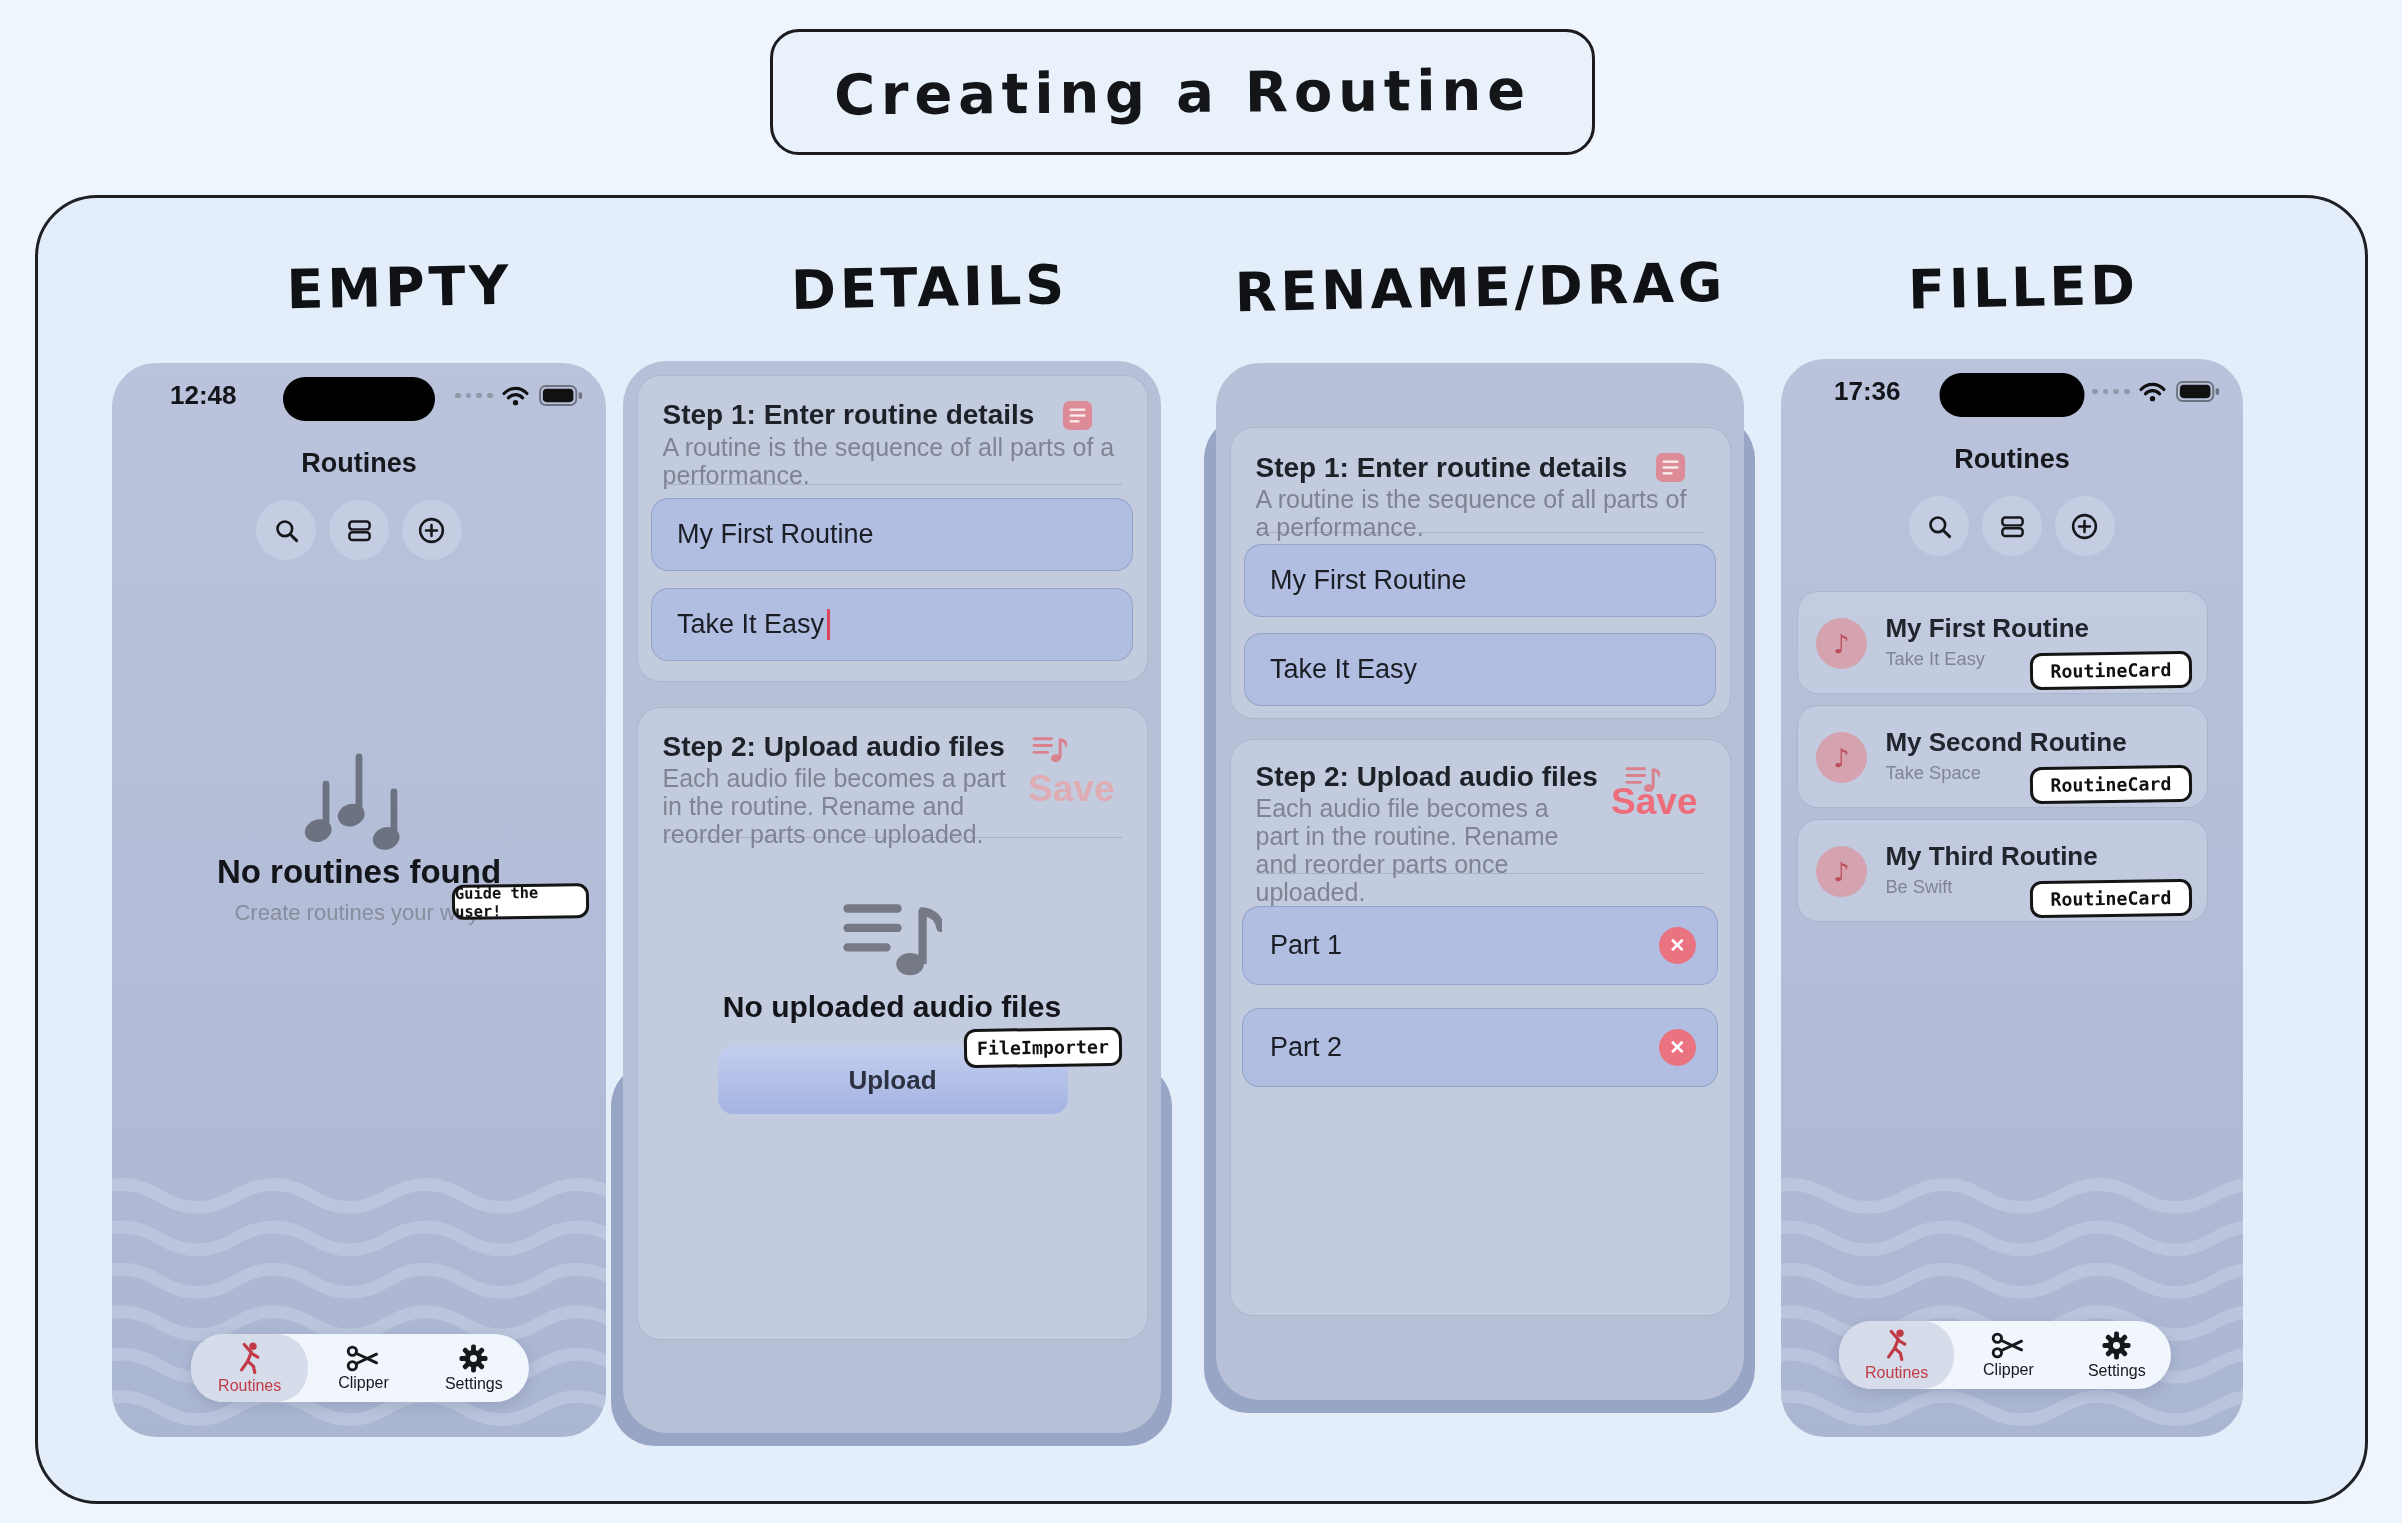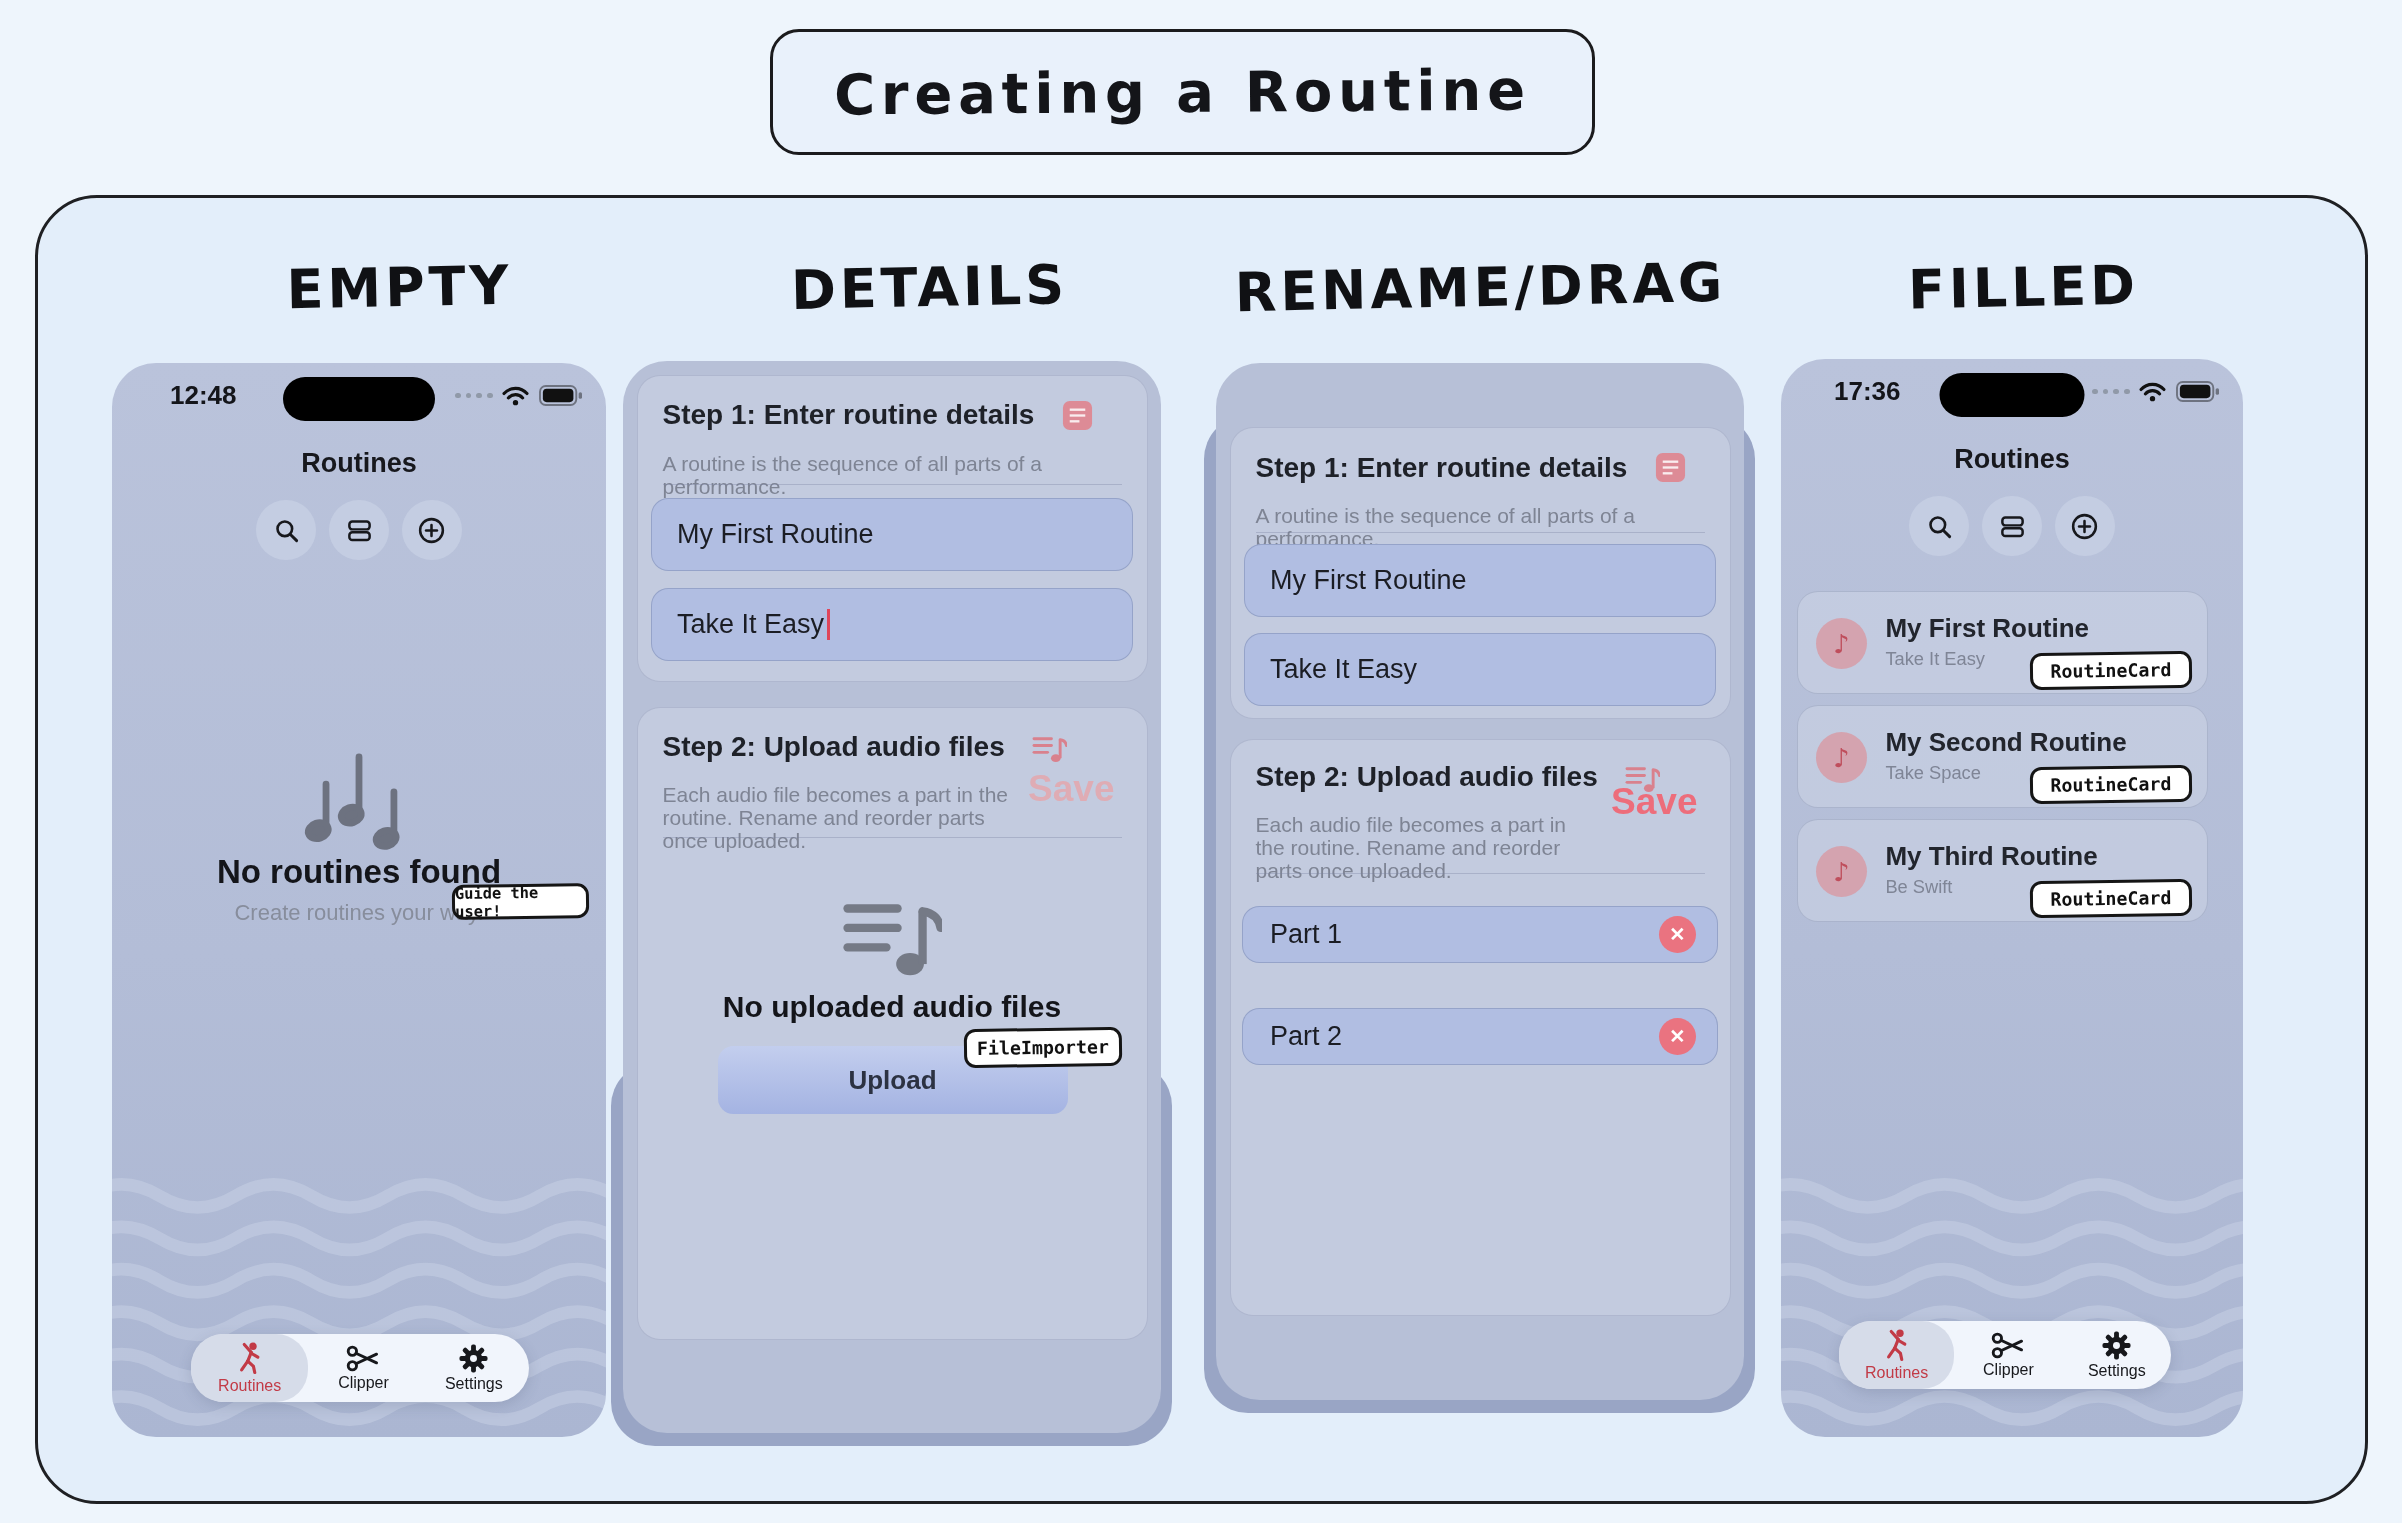--- a/index.html
+++ b/index.html
@@ -67,33 +67,33 @@
   .tab.selected .tab-label { color:#c23a46; }
 
   
   .waves { position:absolute; left:0; bottom:0; width:100%; height:270px; z-index:1; }
 
   
   .step-card { position:absolute; background:rgba(224,230,242,0.30);
     border:1.9px solid rgba(140,150,180,0.38); border-radius:23px; }
   .step-head { position:absolute; left:25px; top:23px; right:25px; }
   .step-title { font-size:28px; font-weight:bold; color:#1e2128; display:flex; align-items:center; gap:27px; }
-  .step-sub { margin-top:20px; font-size:21px; color:#7e8494; line-height:23px; }
+  .step-sub { margin-top:1px; font-size:25px; color:#7e8494; line-height:28px; }
   .step-divider { position:absolute; left:25px; right:25px; border-top:1.9px solid rgba(120,130,160,0.35); }
   .save-btn { position:absolute; right:32px; font-size:37px; font-weight:bold; background:none; border:none;
     font-family:Liberation Sans, sans-serif; }
   .save-disabled { color:#dfacb4; }
   .save-enabled { color:#ed6d7b; }
 
   .field { position:absolute; left:13.5px; right:13.5px; height:73px; border-radius:17.4px;
     background:#b1bee2; border:1.9px solid rgba(115,130,170,0.45);
     display:flex; align-items:center; padding-left:25px; font-size:27px; color:#1b1d24; }
   .cursor { display:inline-block; width:2.9px; height:31px; background:#e0455a; margin-left:2.9px; vertical-align:middle; }
 
-  .part-row { position:absolute; left:11.6px; right:11.6px; height:57px; border-radius:17.4px;
+  .part-row { position:absolute; left:11.6px; right:11.6px; height:79px; border-radius:17.4px;
     background:#b1bee2; border:1.9px solid rgba(115,130,170,0.45);
     display:flex; align-items:center; justify-content:space-between; padding:0 21px 0 27px;
     font-size:27px; color:#1b1d24; }
   .x-btn { width:37px; height:37px; border-radius:50%; background:#ea7380; border:none; color:#fff;
     font-size:19.3px; font-weight:800; display:flex; align-items:center; justify-content:center;
     font-family:"Liberation Sans",sans-serif; }
 
   
   .routine-card { position:absolute; left:16.4px; width:411px; height:103px; border-radius:21px;
     background:rgba(210,217,232,0.45); border:1.9px solid rgba(130,140,170,0.35); }

